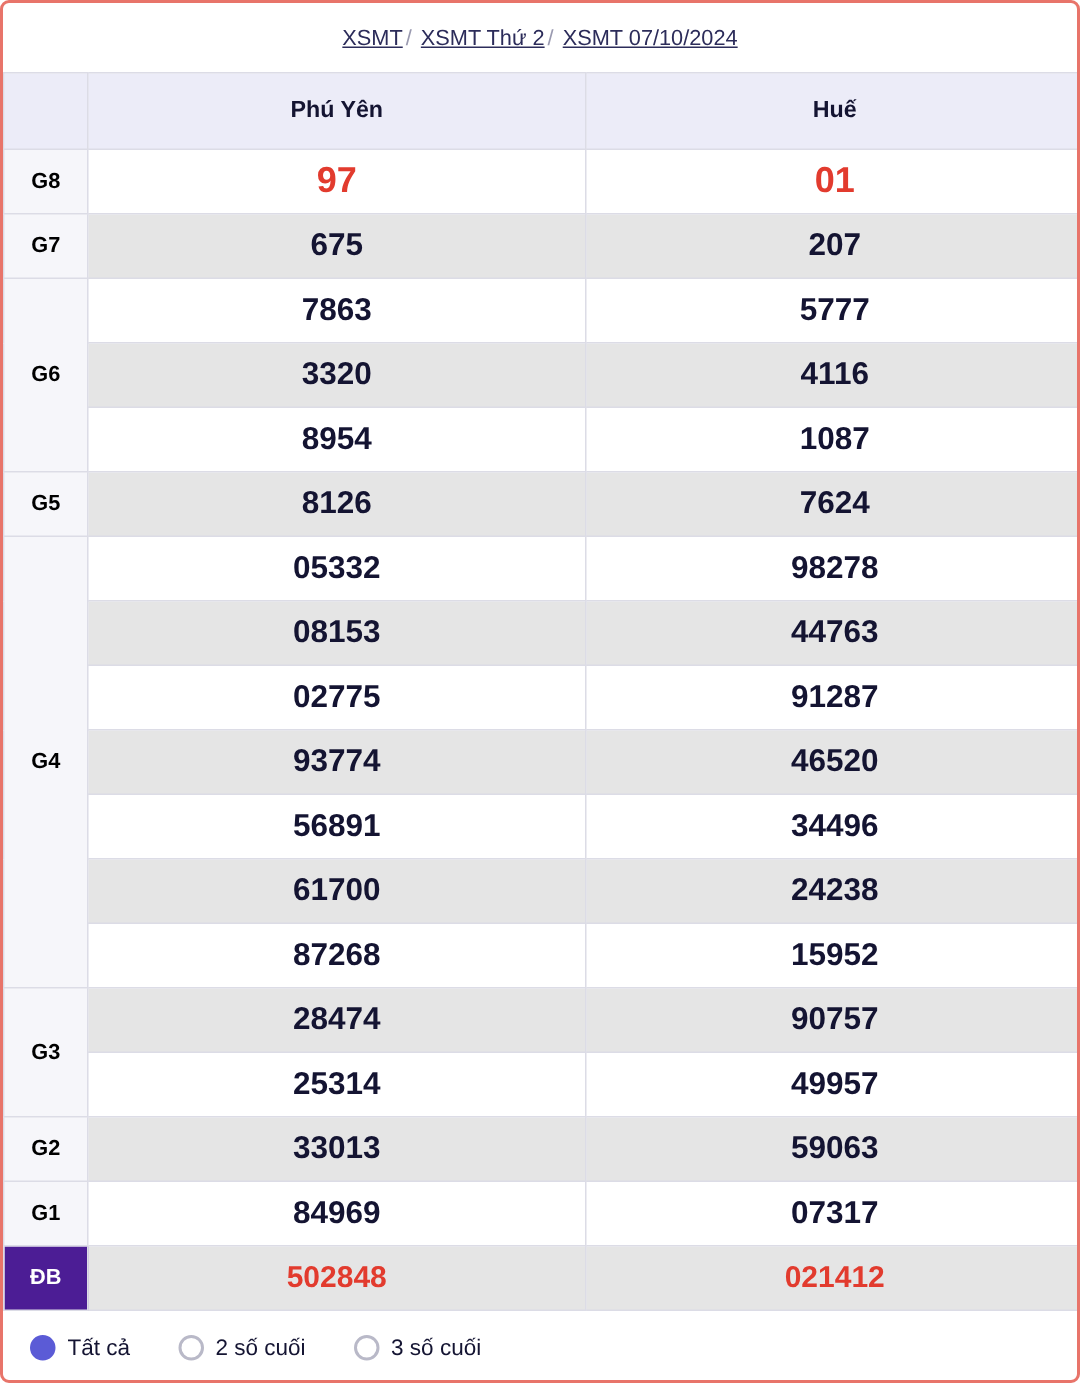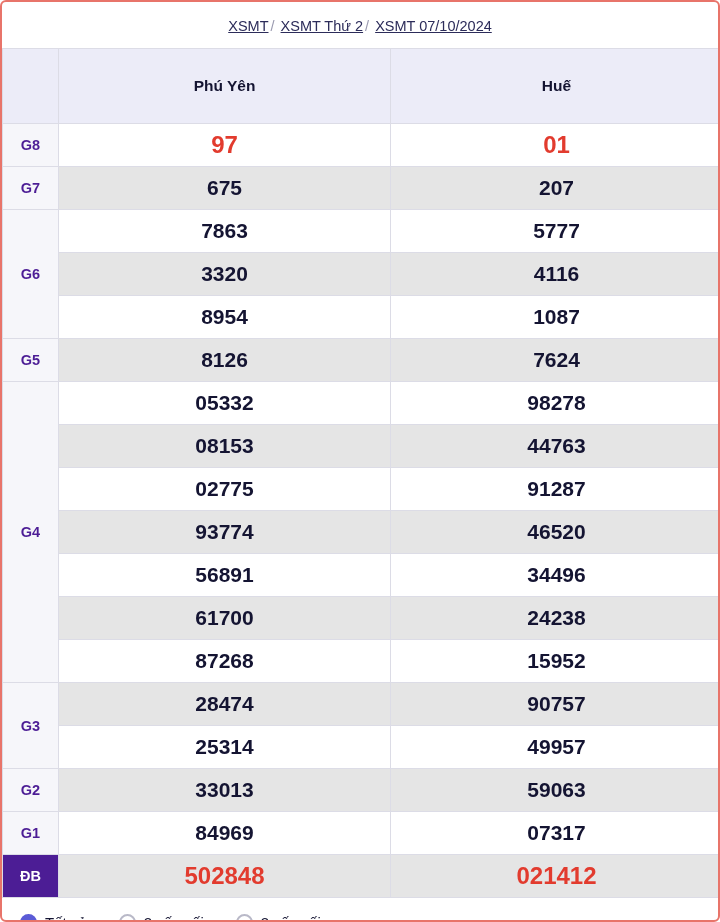--- a/index.html
+++ b/index.html
@@ -61,30 +61,30 @@
     border: 1px solid #dcdce6;
     text-align: center;
     vertical-align: middle;
   }
   thead th {
     background: #ececf8;
     color: #141432;
     font-size: 15.5px;
     font-weight: bold;
     height: 34px;
-    padding: 20px 0;
+    padding: 8px 0;
   }
   thead th.corner {
     background: #ececf8;
   }
   td.rowlabel {
     background: #f6f6fa;
     font-size: 14.5px;
     font-weight: bold;
-    color: #4c1d95;
+    color: #000000;
   }
   td.num {
     font-size: 21px;
     font-weight: bold;
     color: #141432;
     height: 40px;
     background: #ffffff;
   }
   tr.alt td.num {
     background: #e5e5e5;
@@ -96,21 +96,21 @@
     font-size: 24px;
     margin-top: 26px;
   }
   td.db-label {
     background: #4c1d95;
     color: #ffffff;
     font-size: 14.5px;
     font-weight: bold;
   }
   td.num.db {
-    font-size: 24px;
+    font-size: 20px;
     color: #e23b2e;
   }
   .filters {
     display: flex;
     align-items: center;
     gap: 14px;
     padding: 16px 18px 10px 18px;
     font-size: 15px;
     color: #141432;
   }

